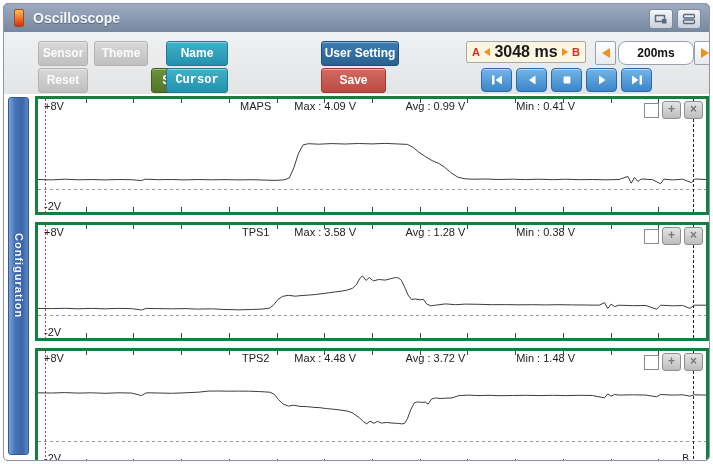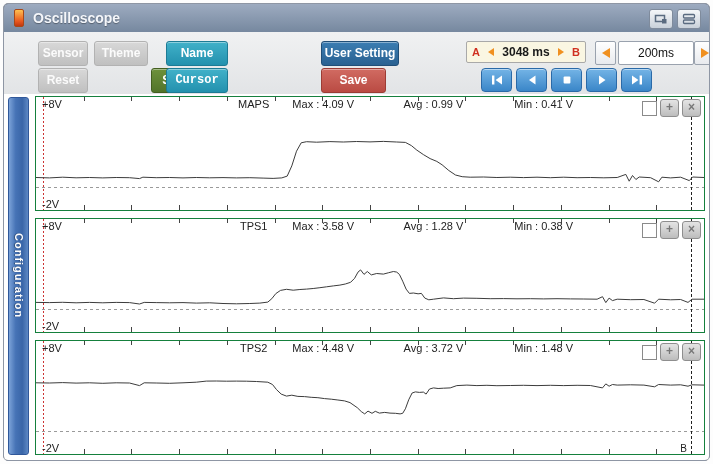--- a/index.html
+++ b/index.html
@@ -18,36 +18,36 @@
   .btn.teal{background:linear-gradient(#41b1c9,#2391ae);border-color:#1d7b95;}
   .btn.blue{background:linear-gradient(#3b7db2,#2a6191);border-color:#204e77;}
   .btn.green{background:linear-gradient(#6d913b,#52742a);border-color:#435f20;margin-left:47px;}
   .btn.red{background:linear-gradient(#d16b62,#ba4b43);border-color:#9c3c35;}
   .spin{display:inline-block;vertical-align:middle;margin-left:6px;}
   .spin i{display:block;width:0;height:0;border-left:4px solid transparent;border-right:4px solid transparent;}
   .spin .up{border-bottom:4px solid #fff;margin-bottom:2px;}
   .spin .dn{border-top:4px solid #fff;}
   .range-box{position:absolute;left:462px;top:9px;width:120px;height:22px;background:#faf6e2;border:1px solid #a9a9a9;border-radius:2px;display:flex;align-items:center;justify-content:space-between;padding:0 5px;box-sizing:border-box;}
   .range-box .ab{color:#d03020;font-size:11px;font-weight:bold;}
-  .range-box .val{color:#1a1a1a;font-size:12px;font-weight:bold;}
+  .range-box .val{color:#1a1a1a;font-size:16px;font-weight:bold;}
   .tri{display:inline-block;width:0;height:0;}
   .tri.l{border-top:4px solid transparent;border-bottom:4px solid transparent;border-right:6px solid #f09020;}
   .tri.r{border-top:4px solid transparent;border-bottom:4px solid transparent;border-left:6px solid #f09020;}
   .tb-arrow{position:absolute;top:9px;width:19px;height:22px;background:linear-gradient(#ffffff,#e8eaee);border:1px solid #9aa2ae;border-radius:2px;display:flex;align-items:center;justify-content:center;}
   .tb-arrow .tri.l{border-right-width:8px;border-top-width:5px;border-bottom-width:5px;}
   .tb-arrow .tri.r{border-left-width:8px;border-top-width:5px;border-bottom-width:5px;}
-  .tb-box{position:absolute;left:614px;top:9px;width:74px;height:22px;background:#fff;border:1px solid #9aa2ae;border-radius:2px;text-align:center;line-height:22px;font-size:12px;font-weight:normal;color:#111;}
+  .tb-box{position:absolute;left:614px;top:9px;width:74px;height:22px;background:#fff;border:1px solid #9aa2ae;border-radius:8px;text-align:center;line-height:22px;font-size:12px;font-weight:bold;color:#111;}
   .pbar{position:absolute;left:477px;top:36px;display:flex;gap:4px;}
   .pbtn{width:29px;height:22px;border:1px solid #2a6aa8;border-radius:4px;background:linear-gradient(#74b4e6,#3a86c8);display:flex;align-items:center;justify-content:center;box-shadow:inset 0 1px 0 rgba(255,255,255,.5);}
   
   .scope{position:absolute;left:0;top:90px;right:0;bottom:0;background:#fff;}
   .sidebar{position:absolute;left:4px;top:3px;width:19px;height:356px;border-radius:3px;border:1px solid #30589a;background:linear-gradient(90deg,#7ba2d8,#4673b6 35%,#3a66a8 70%,#5d88c4);display:flex;align-items:center;justify-content:center;}
   .sidebar span{writing-mode:vertical-rl;color:#fff;font-size:11px;font-weight:bold;letter-spacing:1px;text-shadow:0 1px 1px rgba(0,0,0,.4);}
   .plots{position:absolute;left:31px;top:2px;}
-  .channel{position:relative;width:668px;height:113px;border:1px solid #15803d;background:#fff;margin-bottom:7px;}
+  .channel{position:relative;width:668px;height:113px;border:3px solid #15803d;background:#fff;margin-bottom:7px;}
   .channel svg{position:absolute;left:0;top:0;width:100%;height:100%;display:block;}
   .chlabel{position:absolute;font-size:11px;color:#222;white-space:nowrap;z-index:3;}
   .vtop{left:6px;top:1px;}
   .vbottom{left:6px;bottom:0px;}
   .cname{left:26%;top:1px;transform:translateX(-50%);margin-left:44px;}
   .cmax{left:43%;top:1px;transform:translateX(-50%);}
   .cavg{left:59.5%;top:1px;transform:translateX(-50%);}
   .cmin{left:76%;top:1px;transform:translateX(-50%);}
   .cursorB{right:17px;bottom:0px;left:auto;font-size:10px;}
   .chctrl{position:absolute;right:3px;top:2px;display:flex;gap:3px;align-items:center;z-index:3;}

